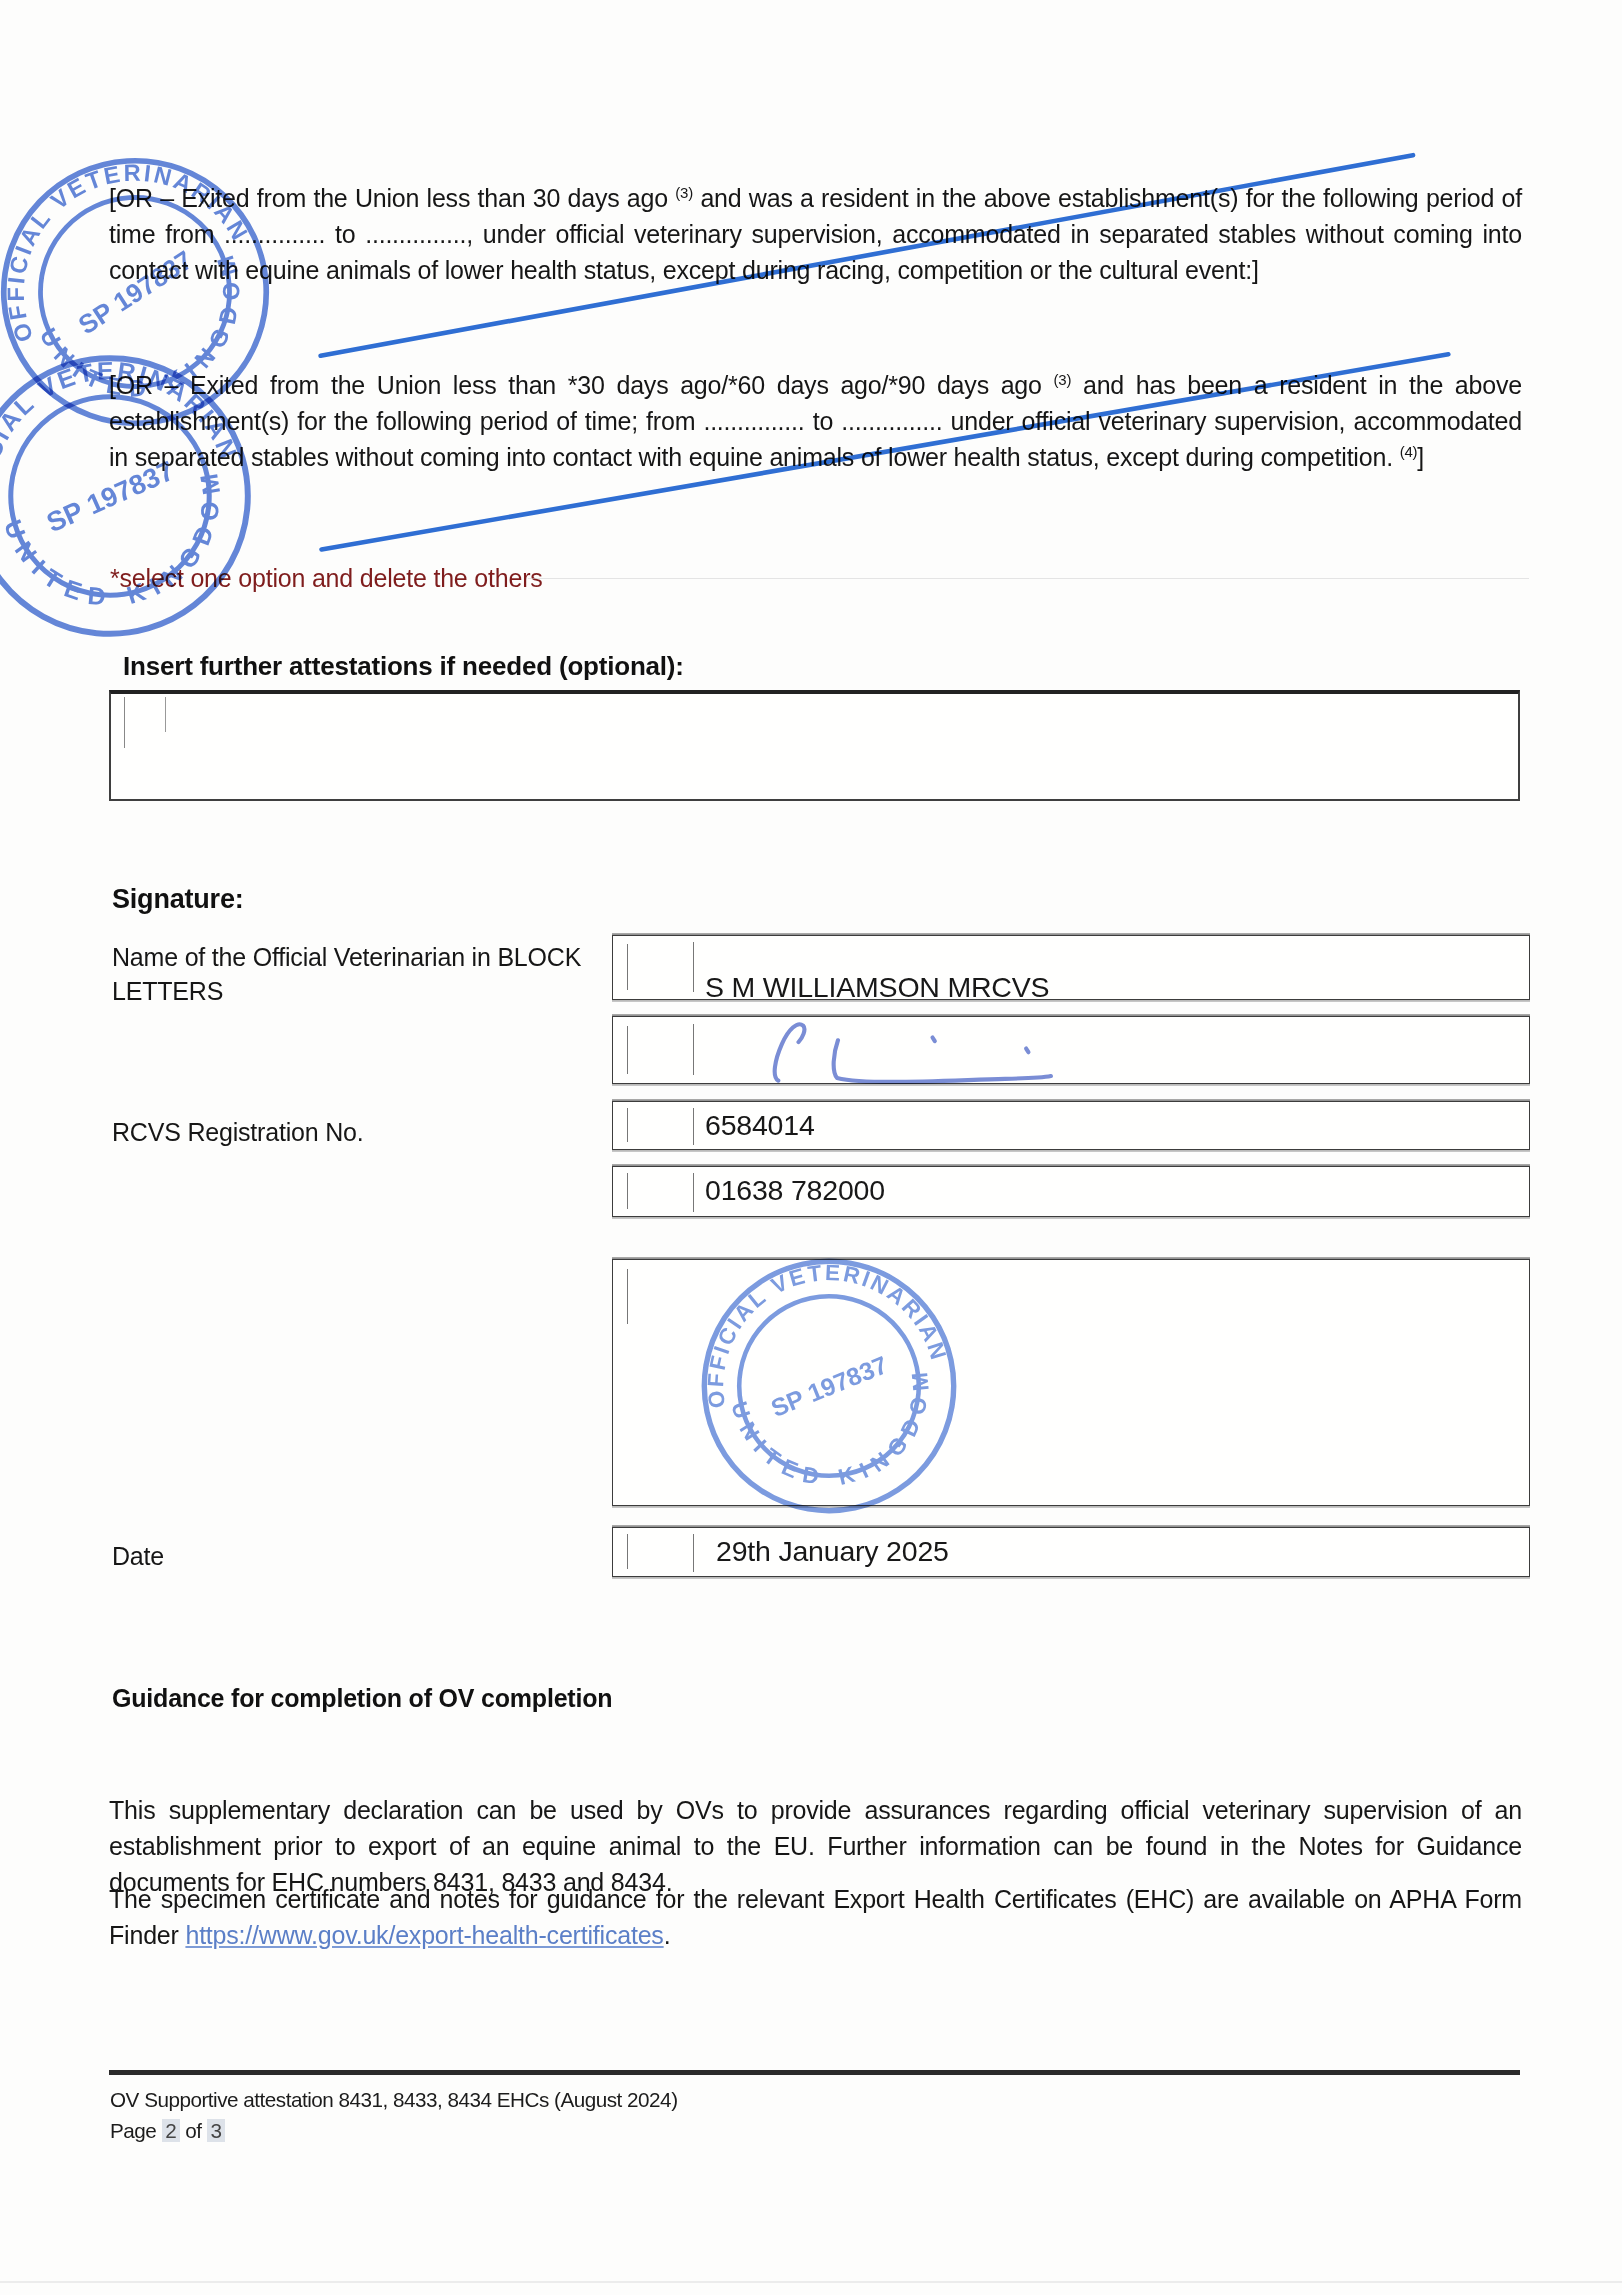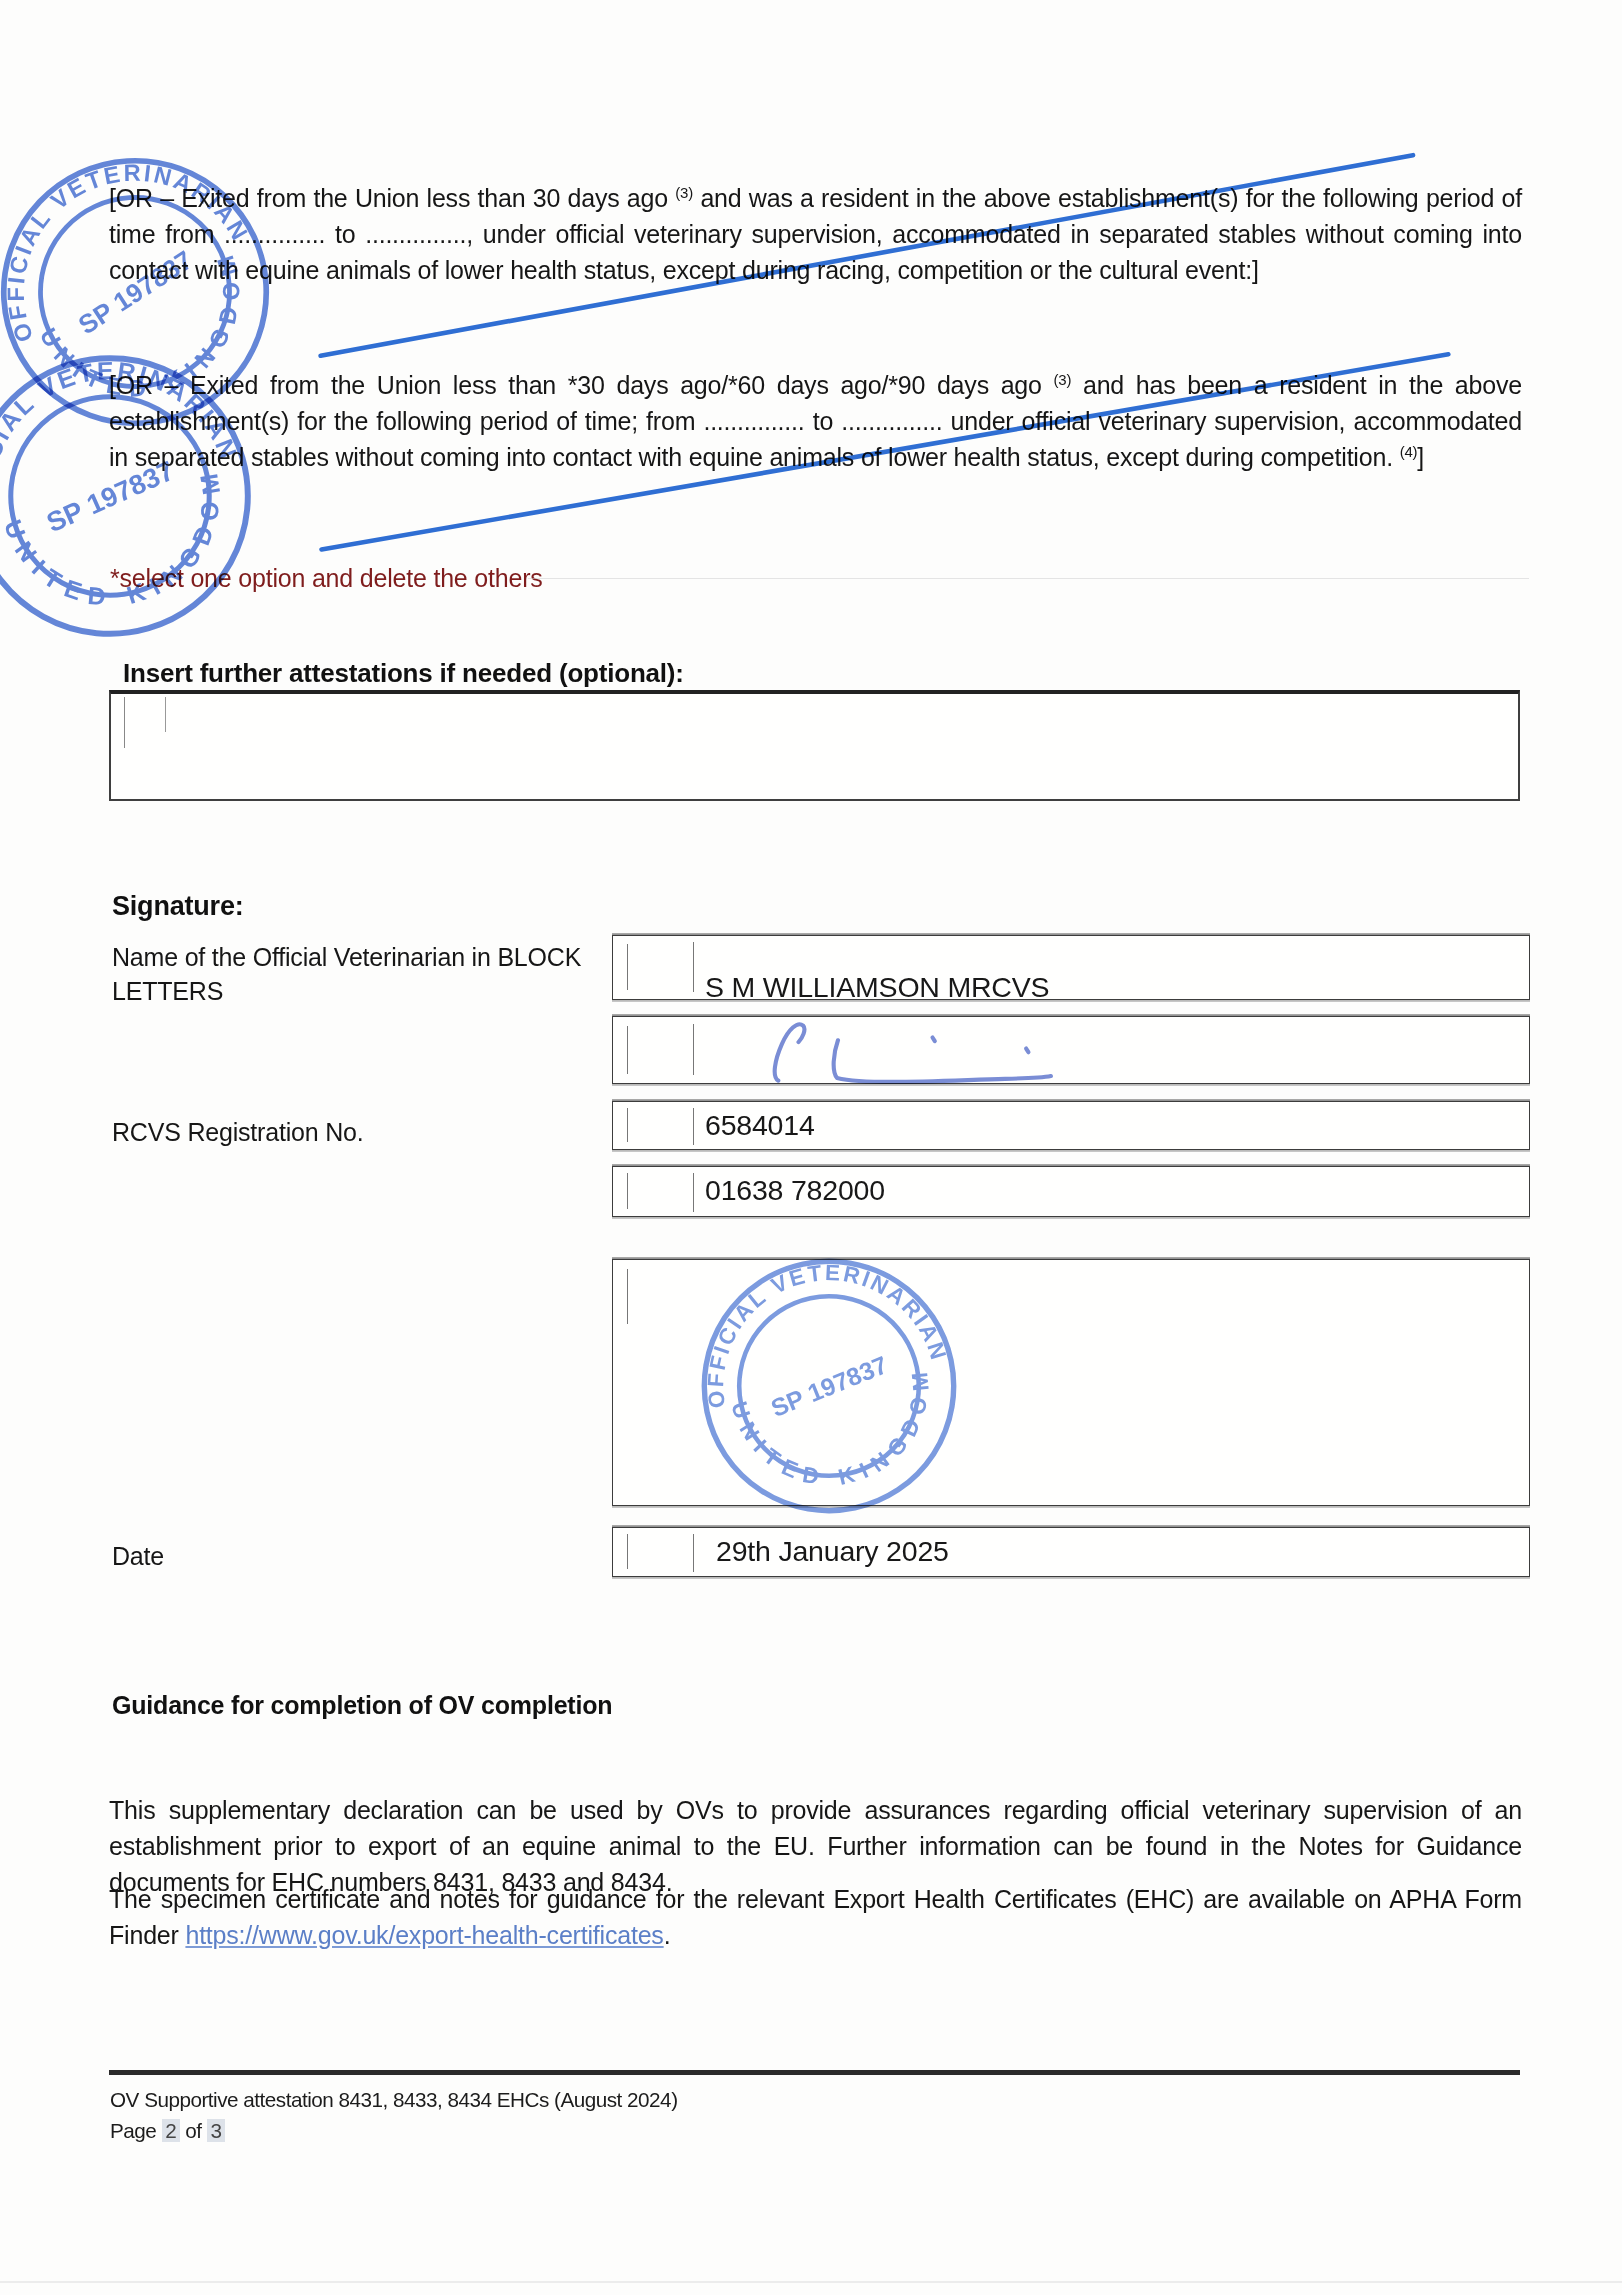--- a/index.html
+++ b/index.html
@@ -7,21 +7,21 @@
   .page {
     position:relative; width:1623px; height:2295px; background:#fdfdfc;
     font-family:"Liberation Sans", sans-serif; color:#141414; overflow:hidden;
   }
   .body-text {
     position:absolute; font-size:25px; line-height:36px; letter-spacing:-0.2px;
     text-align:justify; color:#161616;
   }
   .body-text sup { font-size:0.6em; vertical-align:super; line-height:0; }
   .note-text { position:absolute; font-size:25px; color:#7f1d1d; letter-spacing:-0.2px; }
-  .heading { position:absolute; font-weight:bold; color:#111; letter-spacing:-0.2px;margin-top:7px; }
+  .heading { position:absolute; font-weight:bold; color:#111; letter-spacing:-0.2px; }
   .label { position:absolute; font-size:25px; line-height:34px; color:#161616; letter-spacing:-0.2px; }
   .field-box { position:absolute; border:1.8px solid #3c3c3c; background:#fffffe;
     box-shadow:0 -1.8px 0 rgba(60,60,60,.55), 0 1.8px 0 rgba(60,60,60,.35); }
   .field-box .tick { position:absolute; width:1.4px; background:#4a4a4a; opacity:.75; }
   .value-text { position:absolute; font-size:28.5px; color:#181818; letter-spacing:-0.2px; white-space:nowrap; }
   .big-box { position:absolute; border:2.3px solid #3f3f3f; border-top:4.1px solid #222; background:#fffffe; }
   .rule { position:absolute; background:#2b2b2b; }
   .scan-line { position:absolute; background:#cfcfcf; opacity:.55; }
   .stamp-svg { position:absolute; mix-blend-mode:multiply; }
   .stamp-text { font-family:"Liberation Sans", sans-serif; font-weight:bold; }

